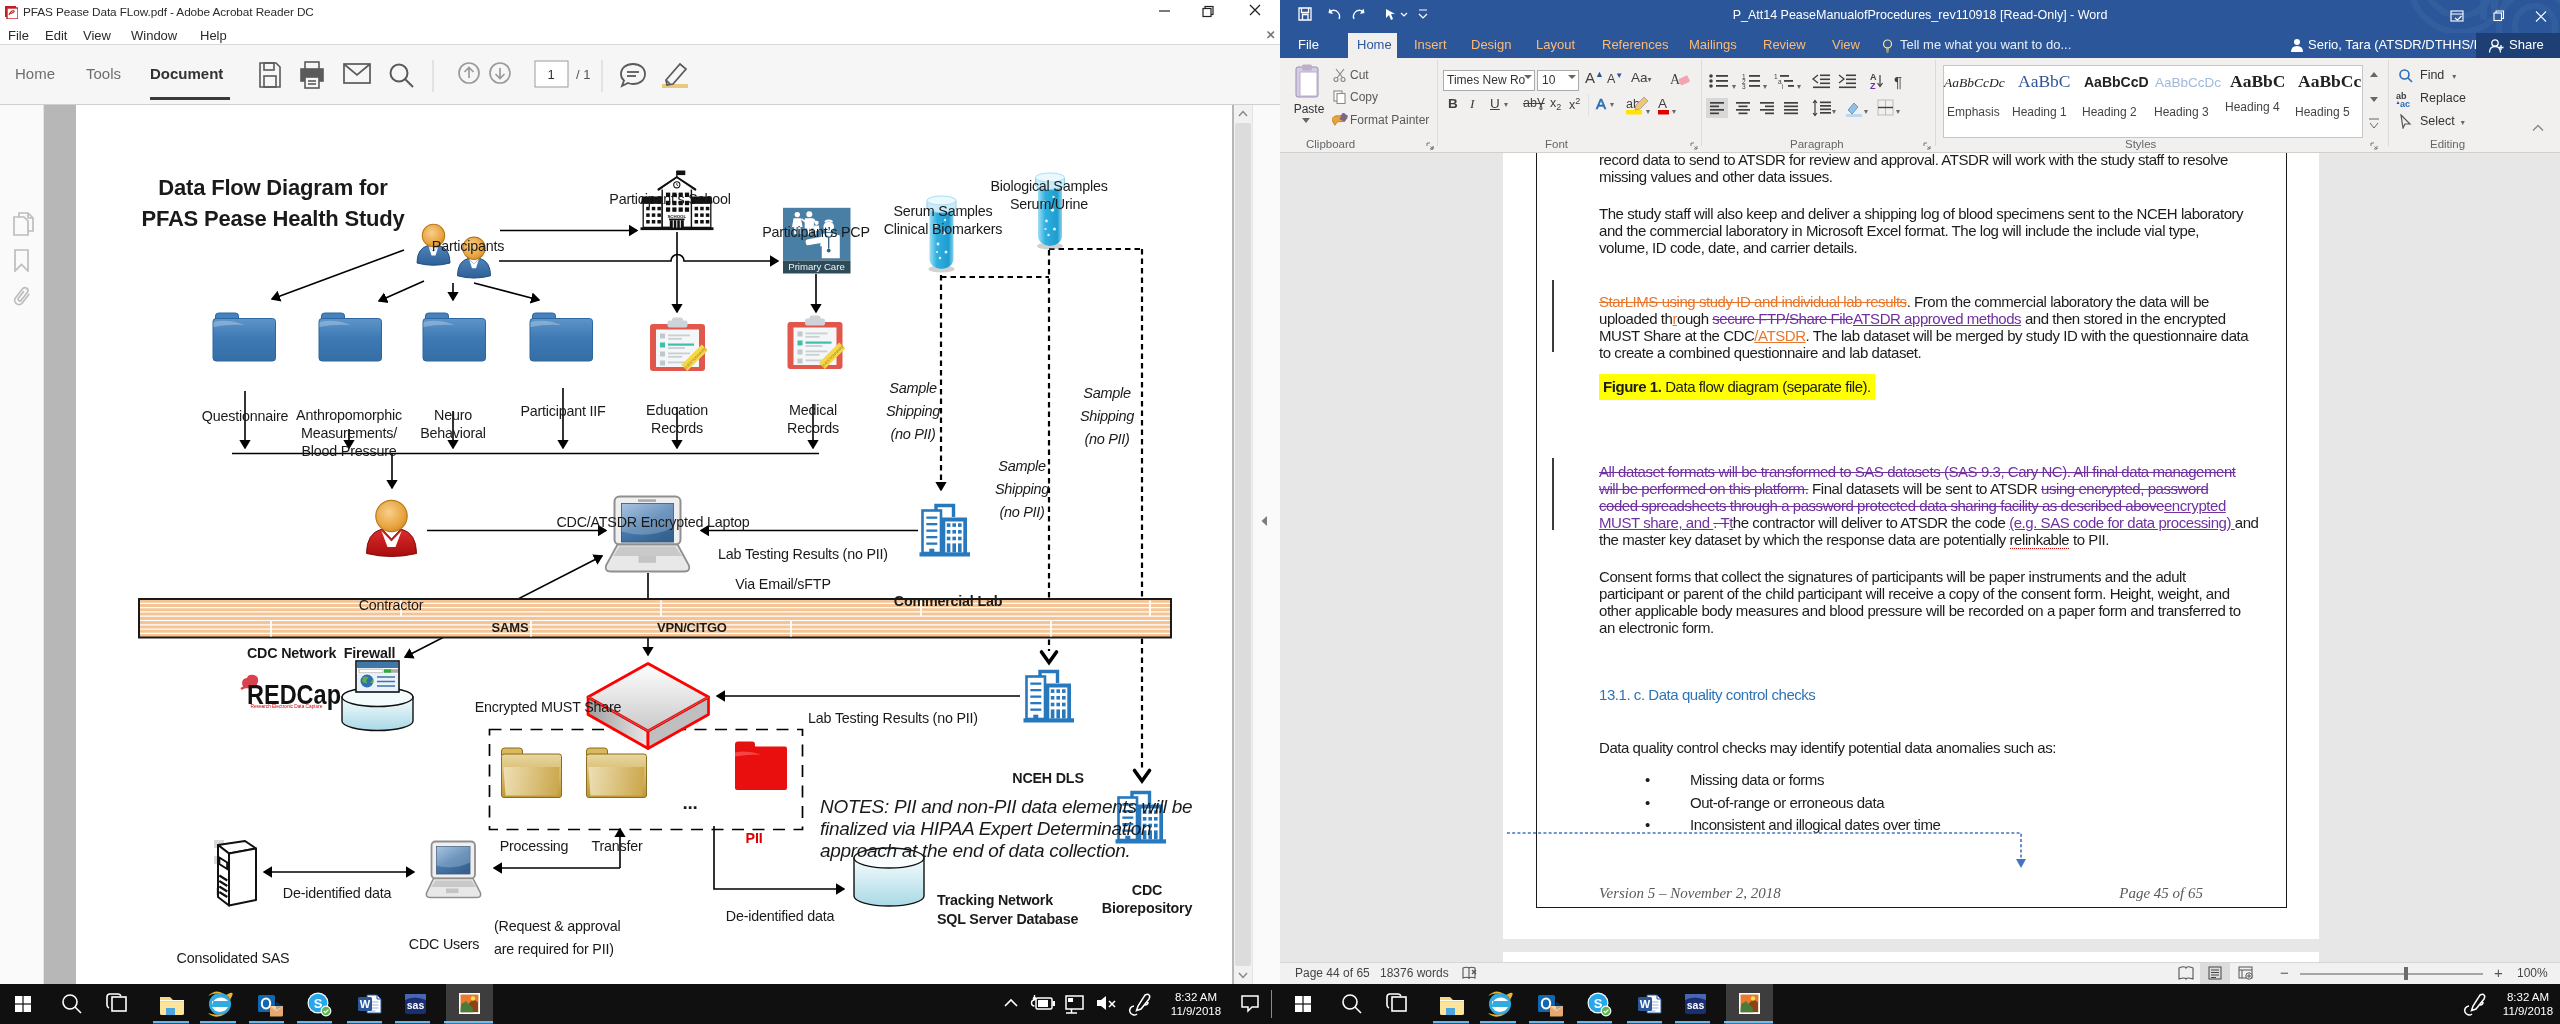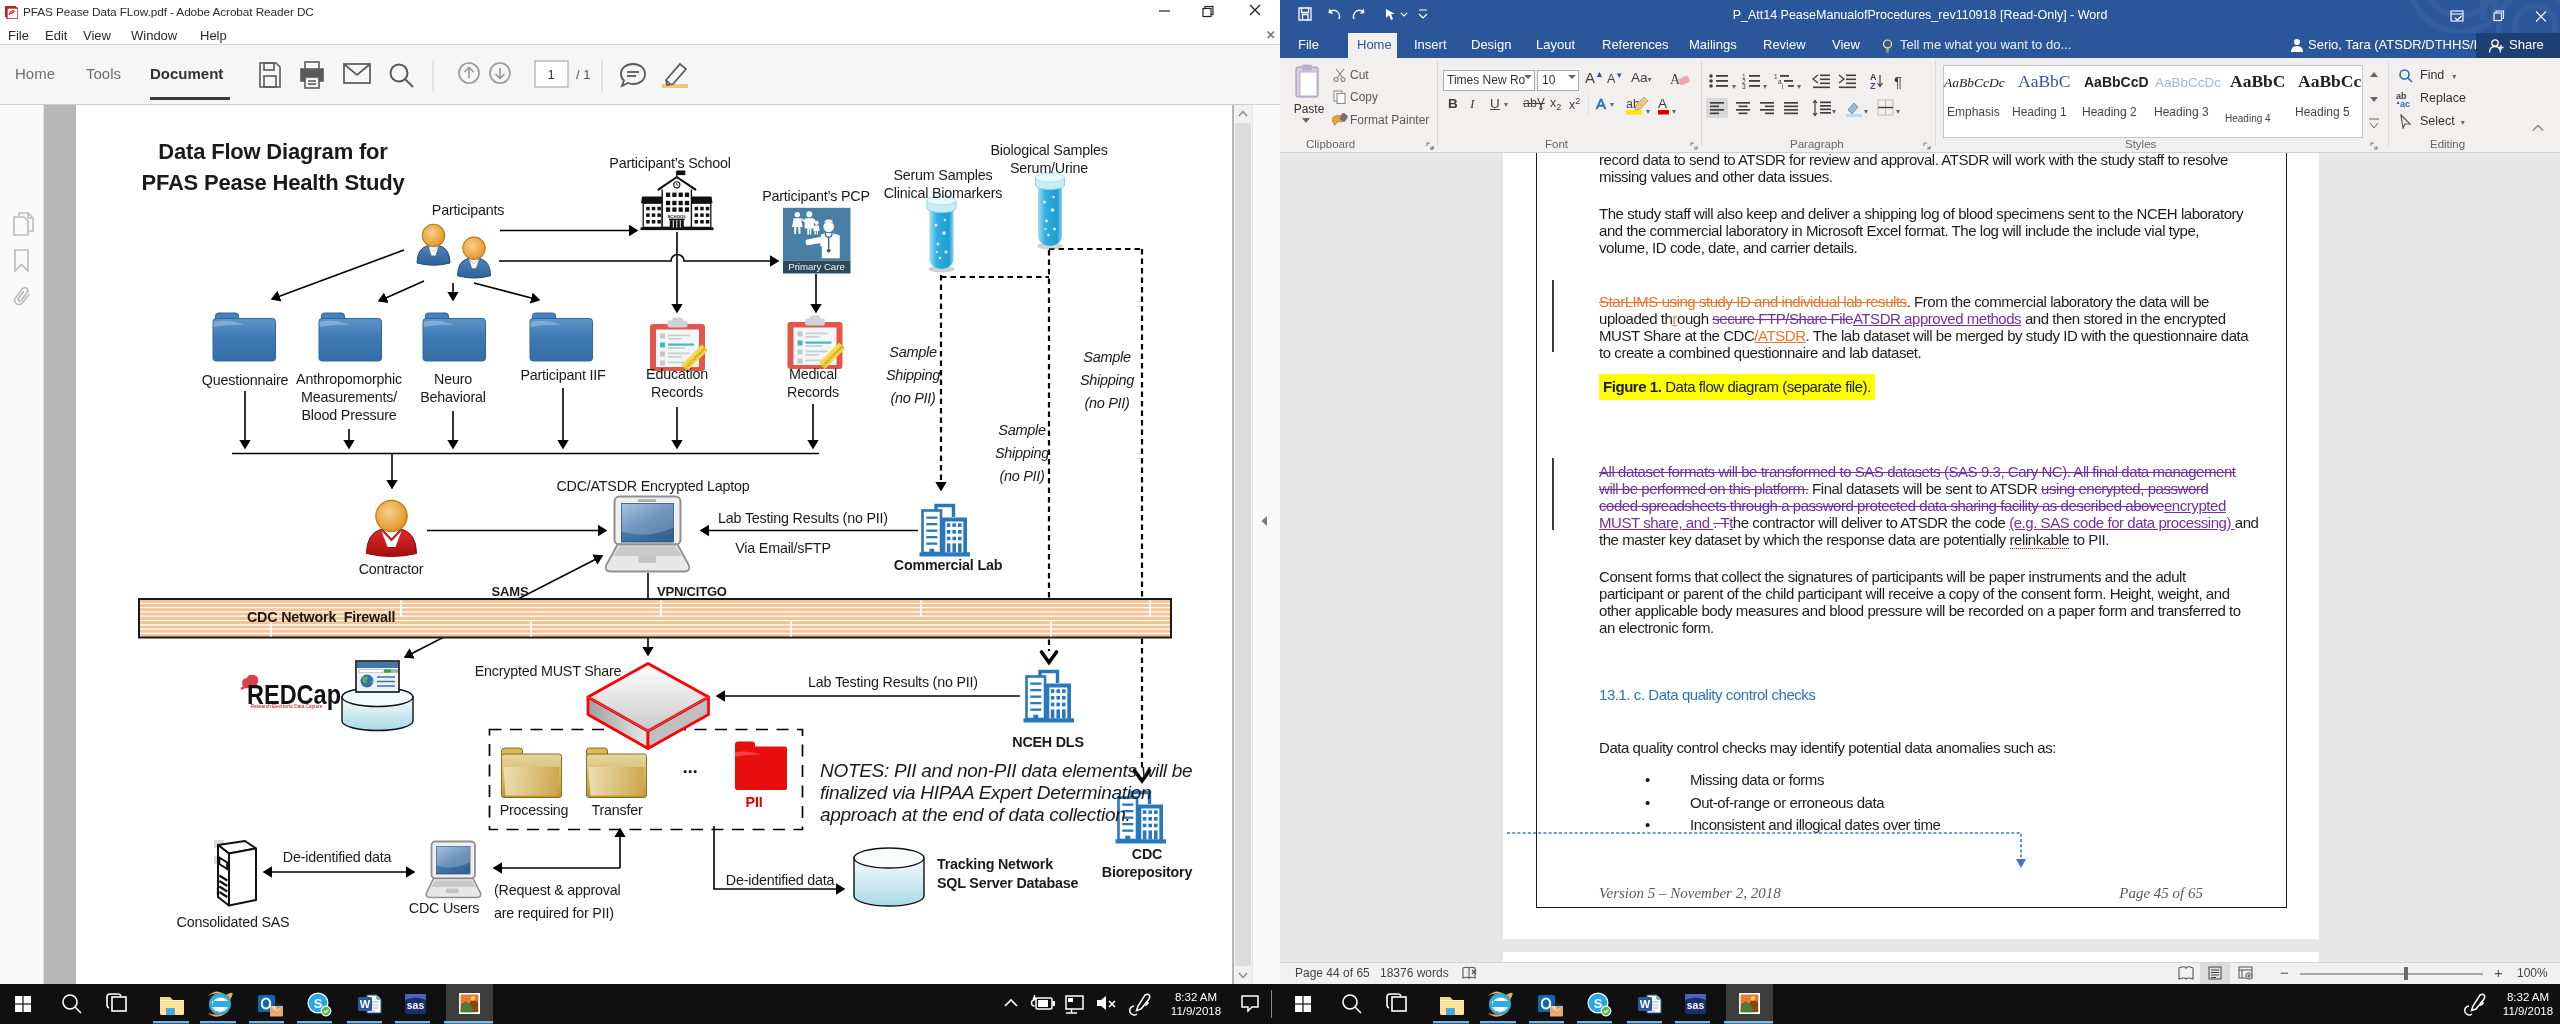--- a/index.html
+++ b/index.html
@@ -21,21 +21,21 @@
   #acr-scroll { position:absolute; left:1234px; top:105px; width:18px; height:879px; background:#f1f1f1; }
   #acr-panel { position:absolute; left:1252px; top:105px; width:28px; height:879px; background:#fafafa; border-left:1px solid #e4e4e4;}
   
   #word { position:absolute; left:1280px; top:0; width:1280px; height:984px; background:#e7e7e7; }
   #word-title { position:absolute; left:0; top:0; width:1280px; height:33px; background:#2b579a; overflow:hidden;}
   #word-tabs { position:absolute; left:0; top:33px; width:1280px; height:25px; background:#2b579a; }
   #word-ribbon { position:absolute; left:0; top:58px; width:1280px; height:95px; background:#f1f0ef; border-bottom:1px solid #d2d0ce; }
   #word-status { position:absolute; left:0; top:962px; width:1280px; height:22px; background:#f1f1f1; border-top:1px solid #d6d6d6; font-size:12px; color:#444;text-align:right; }
   
   #taskbar { position:absolute; left:0; top:984px; width:2560px; height:40px; background:#101010; }
-  .wtab { position:absolute; top:0; font-size:13px; color:#ffffff; }
+  .wtab { position:absolute; top:0; font-size:13px; color:#fdba74; }
 </style>
 </head>
 <body>
 <div id="screen">
 
 <div id="acr">
   <div id="acr-title">
     <svg class="abs" style="left:5px;top:6px" width="13" height="13" viewBox="0 0 13 13">
           <rect x="0" y="0" width="11" height="11" fill="#c11f25"></rect>
           <rect x="2" y="2" width="11" height="11" fill="#fff" stroke="#c11f25" stroke-width="1.4"></rect>
@@ -521,21 +521,21 @@
       <rect x="431.5" y="841.5" width="43.5" height="37" rx="4" fill="#EFEFEF" stroke="#8F8F8F" stroke-width="1.8"></rect>
       <rect x="436.5" y="846.5" width="33.5" height="27.5" fill="url(#gscr)" stroke="#3D5A77" stroke-width="0.8"></rect>
       <path d="M436.5 846.5 h33.5 v16 q-17 8 -33.5 3 Z" fill="#fff" opacity="0.22"></path>
       <path d="M433.5 878.5 h39.5 l7.5 14.5 q1 4.5 -3.5 4.5 h-47 q-4.5 0 -3.5 -4.5 Z" fill="#E8E8E8" stroke="#8F8F8F" stroke-width="1.6"></path>
       <path d="M435.5 880.5 h36 l4.5 6.5 h-45 Z" fill="#C9C9C9"></path>
       <rect x="446" y="888.5" width="12.5" height="4.6" fill="#C4C4C4"></rect>
     </g>
   </svg>
 
   <style>
-    .dl { position:absolute; font-size:14.3px; color:#1a1a1a; text-align:center; transform:translateX(-50%); line-height:17.8px; white-space:nowrap; font-family:"Liberation Sans",sans-serif; letter-spacing:-0.2px;}
+    .dl { position:absolute; font-size:14.3px; color:#1a1a1a; text-align:center; transform:translateX(-50%); line-height:17.8px; white-space:nowrap; font-family:"Liberation Sans",sans-serif; letter-spacing:-0.2px;margin-top:36px;}
     .dlb { font-weight:700; }
     .dli { font-style:italic; font-weight:400; line-height:23.2px; font-size:14.5px; letter-spacing:-0.3px;}
   </style>
   <div class="dl dlb" style="left:273px;top:135.5px;font-size:22px;line-height:31.5px;letter-spacing:-0.2px">Data Flow Diagram for<br>PFAS Pease Health Study</div>
   <div class="dl" style="left:468px;top:202px">Participants</div>
   <div class="dl" style="left:670px;top:155px">Participant’s School</div>
   <div class="dl" style="left:816px;top:188px">Participant’s PCP</div>
   <div class="dl" style="left:943px;top:167px">Serum Samples<br>Clinical Biomarkers</div>
   <div class="dl" style="left:1049px;top:142px">Biological Samples<br>Serum/Urine</div>
   <div class="dl" style="left:245px;top:372px">Questionnaire</div>
@@ -832,21 +832,21 @@
     <div class="abs" style="left:663px;top:7px;width:420px;height:73px;background:#fff;border:1px solid #c8c6c4"></div>
     <div class="abs" style="left:664px;top:17px;font-size:13.5px;font-style:italic;color:#222;font-family:'Liberation Serif'">AaBbCcDc</div>
     <div class="abs" style="left:667px;top:47px;font-size:12px;color:#444">Emphasis</div>
     <div class="abs" style="left:738px;top:13px;font-size:17.5px;color:#2F5496;font-family:'Liberation Serif'">AaBbC</div>
     <div class="abs" style="left:732px;top:47px;font-size:12px;color:#444">Heading 1</div>
     <div class="abs" style="left:804px;top:16px;font-size:14px;font-weight:700;color:#222">AaBbCcD</div>
     <div class="abs" style="left:802px;top:47px;font-size:12px;color:#444">Heading 2</div>
     <div class="abs" style="left:875px;top:17px;font-size:13.5px;color:#9FB9DC">AaBbCcDc</div>
     <div class="abs" style="left:874px;top:47px;font-size:12px;color:#444">Heading 3</div>
     <div class="abs" style="left:950px;top:13px;font-size:17.5px;font-weight:700;color:#222;font-family:'Liberation Serif'">AaBbC</div>
-    <div class="abs" style="left:945px;top:55px;font-size:10px;color:#444">Heading 4</div>
+    <div class="abs" style="left:945px;top:42px;font-size:12px;color:#444">Heading 4</div>
     <div class="abs" style="left:1018px;top:13px;font-size:17.5px;font-weight:700;color:#222;font-family:'Liberation Serif'">AaBbCc</div>
     <div class="abs" style="left:1015px;top:47px;font-size:12px;color:#444">Heading 5</div>
     <svg class="abs" style="left:1087px;top:9px" width="14" height="70" viewBox="0 0 14 70">
           <g fill="#666">
             <path d="M3 10 l4 -5 4 5 Z"></path>
             <path d="M3 30 l4 5 4 -5 Z"></path>
             <path d="M2 52 h10 M3 56 l4 5 4 -5" stroke="#666" fill="none"></path>
           </g>
         </svg>
     <div class="abs" style="left:845px;top:80px;font-size:11.5px;color:#666">Styles</div>

